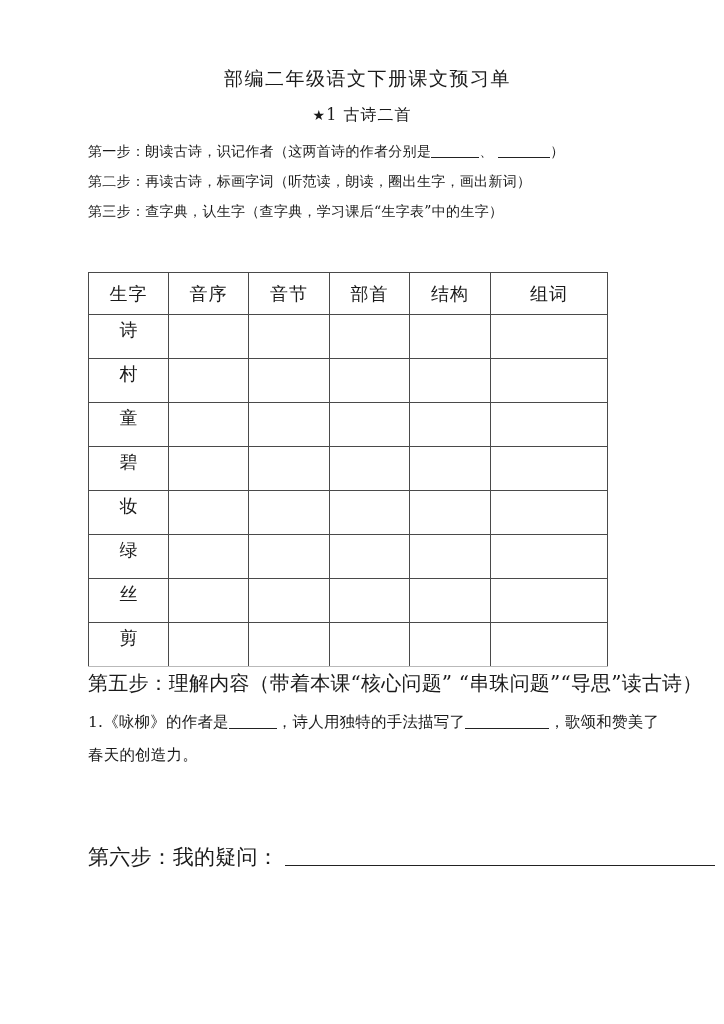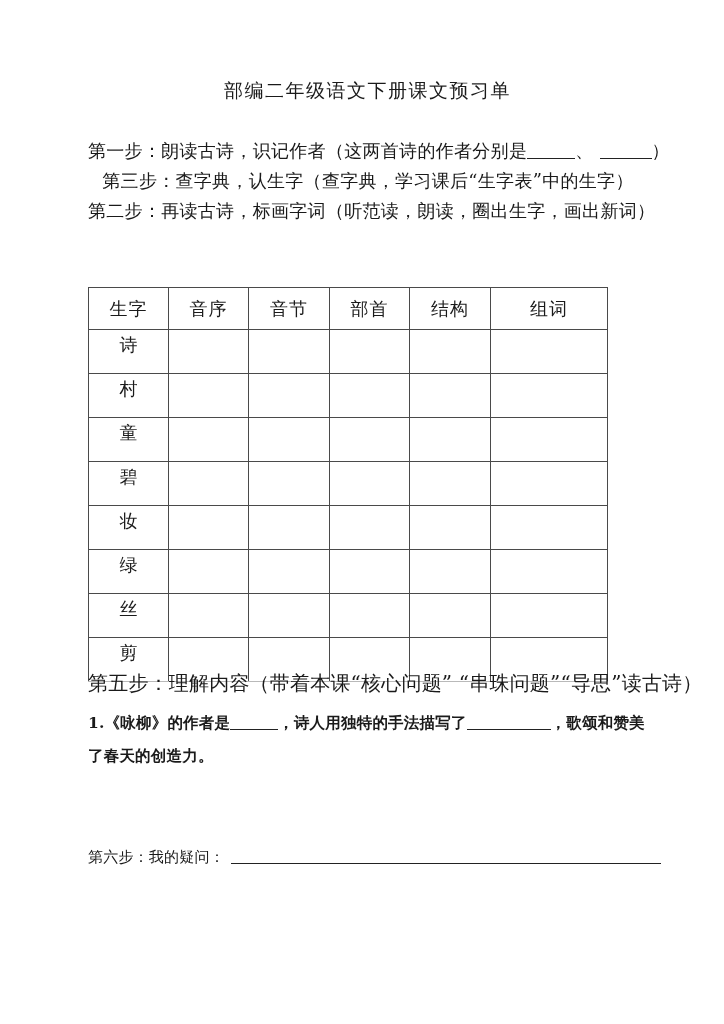--- a/index.html
+++ b/index.html
@@ -17,21 +17,21 @@
     position: relative;
     width: 724px;
     height: 1024px;
     padding: 0;
   }
 
   
   .doc-title {
     position: absolute;
     left: 0; right: 0;
-    top: 78px;
+    top: 66px;
     text-align: center;
     font-size: 19px;
     letter-spacing: 1.5px;
     font-family: "DejaVu Serif", "Liberation Serif", serif;
     padding-left: 11px;
   }
   .doc-subtitle {
     position: absolute;
     left: 0; right: 0;
     top: 105px;
@@ -42,25 +42,24 @@
   .doc-subtitle .star { font-size: 14px; }
 
   
   .steps {
     position: absolute;
     left: 88px;
     top: 136px;
     width: 560px;
   }
   .step-line {
-    font-size: 18px;
+    font-size: 14px;
     line-height: 30px;
     white-space: nowrap;
     letter-spacing: 0.3px;
-    text-align: center;
   }
 
   .blank {
     display: inline-block;
     border-bottom: 1.3px solid #222;
     vertical-align: -2px;
     height: 15px;
   }
   .blank.w-sm { width: 48px; }
   .blank.w-md { width: 52px; }
@@ -68,21 +67,20 @@
   .blank.w-xl { width: 76px; }
 
   
   .zi-table {
     position: absolute;
     left: 88px;
     top: 272px;
     width: 519px;
     border-collapse: collapse;
     table-layout: fixed;
-    margin-top: 15px;
   }
   .zi-table td, .zi-table th {
     border: 1.1px solid #4a4a4a;
     padding: 0;
     font-weight: normal;
     text-align: center;
   }
   .zi-table th {
     height: 42px;
     font-size: 18px;
@@ -111,63 +109,66 @@
   }
 
   .q-block {
     position: absolute;
     left: 88px;
     width: 572px;
     font-size: 15.5px;
     line-height: 33px;
     letter-spacing: 0.2px;
   }
-  .q-block.q1 { top: 706px; font-weight: bold; }
+  .q-block.q1 { top: 706px; }
   .q-block.q2 { top: 769px; }
   .q-indent { text-indent: 30px; }
 
   .step6 {
     position: absolute;
     left: 88px;
     top: 842px;
     width: 580px;
-    font-size: 15px;
+    font-size: 21px;
     line-height: 30px;
     white-space: nowrap;
     letter-spacing: 0.2px;
   }
   .long-blank {
     display: inline-block;
     border-bottom: 1.3px solid #222;
     width: 430px;
     height: 16px;
     vertical-align: -2px;
     margin-left: 6px;
   }
 </style>
 </head>
 <body>
 
 <div class="page">
 
   <div class="doc-title">部编二年级语文下册课文预习单</div>
 
+  <div class="doc-subtitle">
+    <span class="star">★</span><span>1  古诗二首</span>
+  </div>
 
   <div class="steps">
 
     <div class="step-line">
       <span>第一步：</span><span>朗读古诗，识记作者（这两首诗的作者分别是</span><span class="blank w-sm"></span><span>、</span>&nbsp;<span class="blank w-md"></span><span>）</span>
     </div>
 
     <div class="step-line">
+      <span>第二步：</span><span>再读古诗，标画字词（听范读，朗读，圈出生字，画出新词）</span>
+    </div>
+
+    <div class="step-line">
       <span>第三步：</span><span>查字典，认生字（查字典，学习课后“生字表”中的生字）</span>
-    </div>
-
-    <div class="step-line">
-      <span>第二步：</span><span>再读古诗，标画字词（听范读，朗读，圈出生字，画出新词）</span>
     </div>
 
 
   </div>
 
   <table class="zi-table">
     <colgroup>
       <col style="width:80px">
         <col style="width:80px">
         <col style="width:81px">

